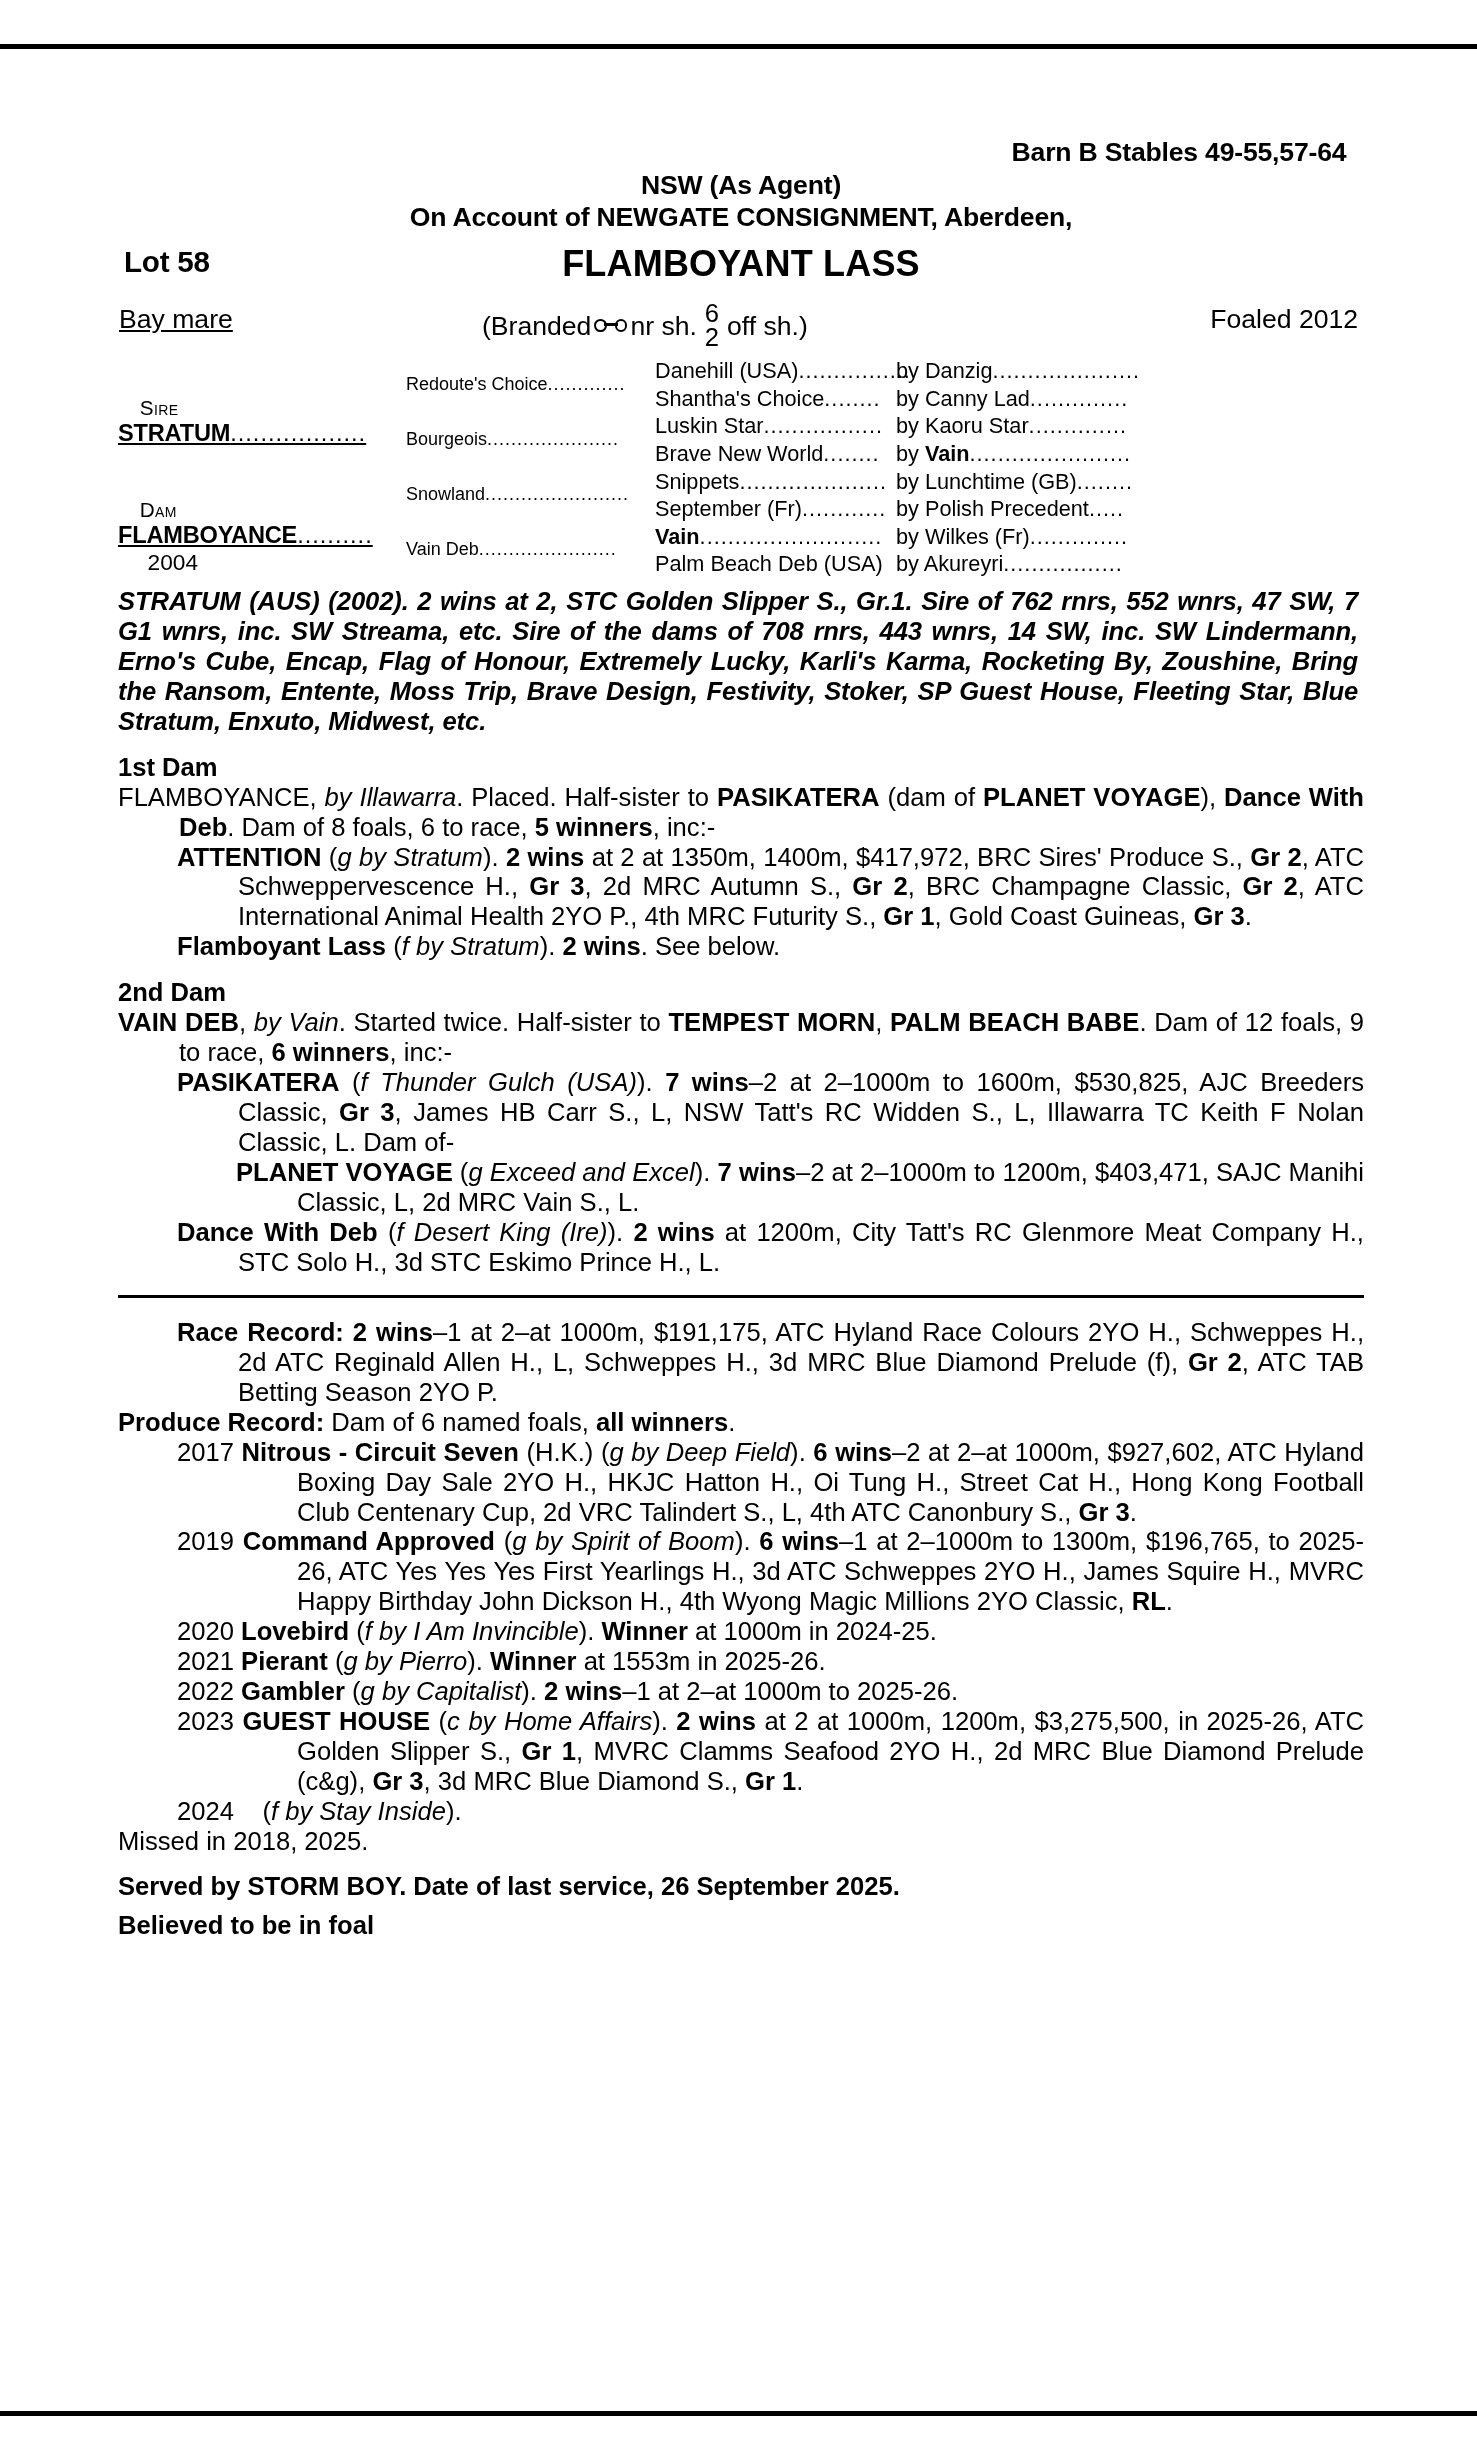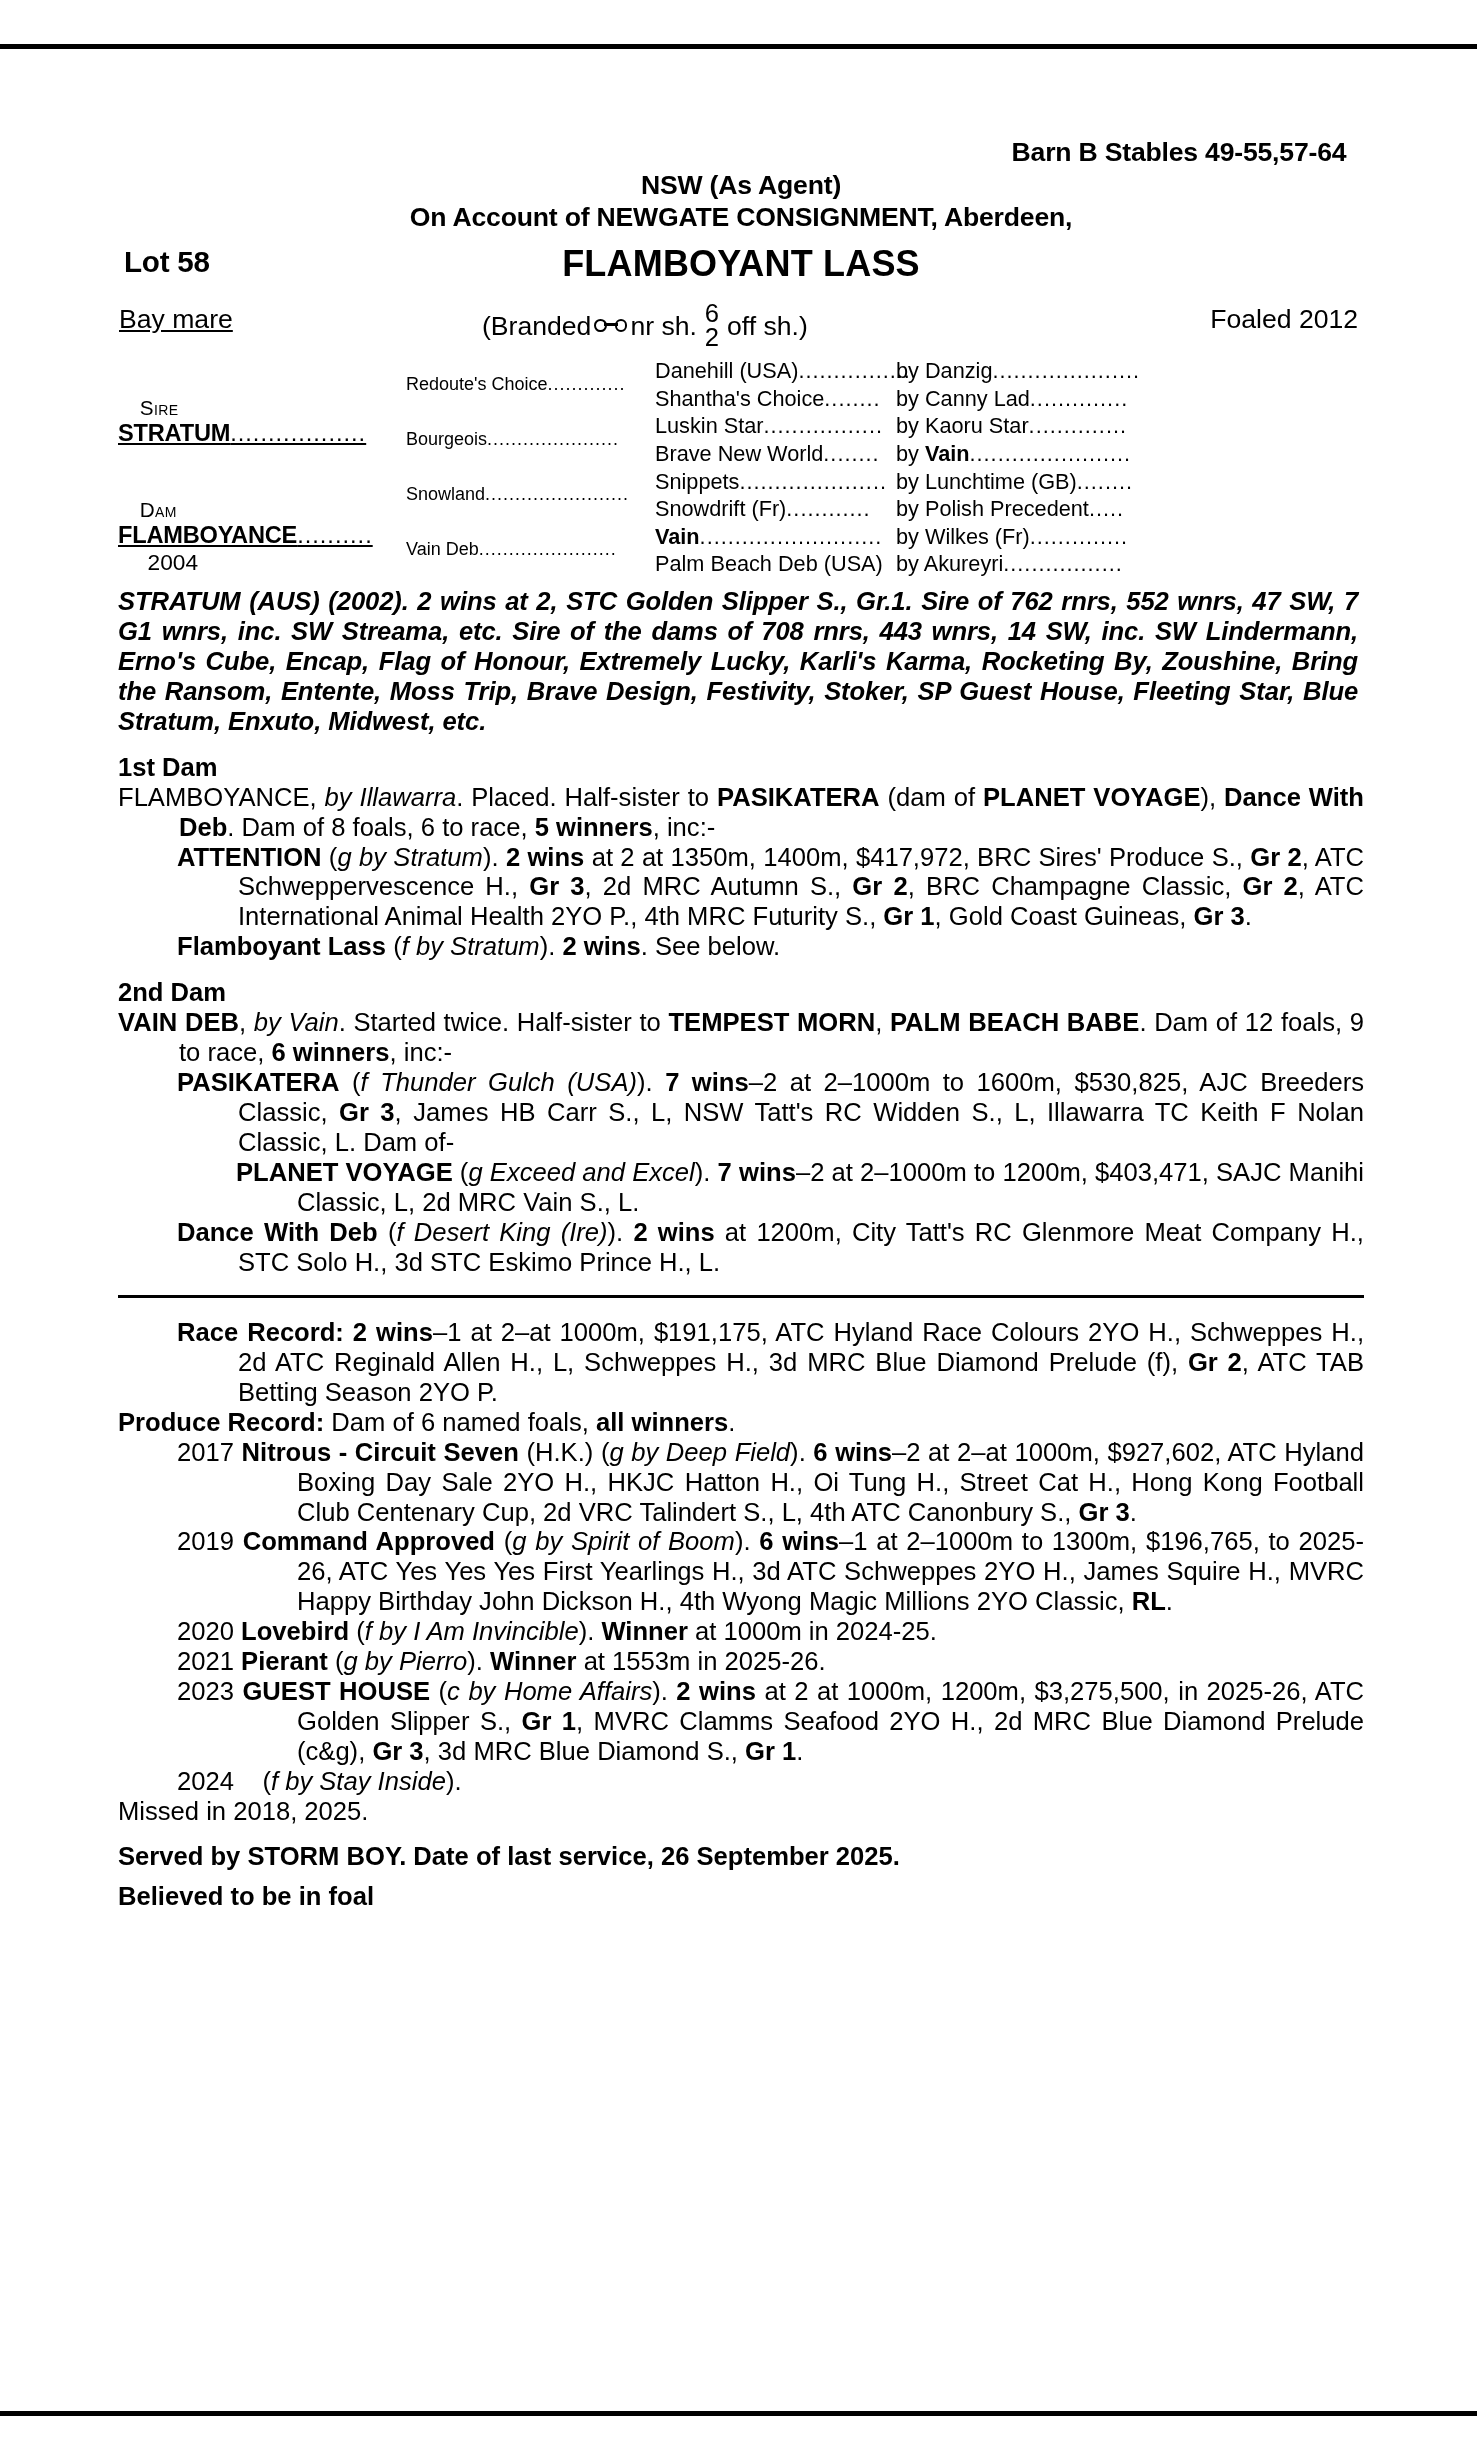--- a/index.html
+++ b/index.html
@@ -285,21 +285,21 @@
         <div><span>Snowland</span><span class="dots">........................</span></div>
         <div><span>Vain Deb</span><span class="dots">.......................</span></div>
       </div>
 
       <div class="ped-col3">
         <div><span>Danehill (USA)</span><span class="dots">................</span></div>
         <div><span>Shantha's Choice</span><span class="dots">........</span></div>
         <div><span>Luskin Star</span><span class="dots">.................</span></div>
         <div><span>Brave New World</span><span class="dots">........</span></div>
         <div><span>Snippets</span><span class="dots">.....................</span></div>
-        <div><span>Snowdrift (Fr)</span><span class="dots">............</span></div>
+        <div><span>September (Fr)</span><span class="dots">............</span></div>
         <div><b>Vain</b><span class="dots">..........................</span></div>
         <div><span>Palm Beach Deb (USA)</span><span class="dots"></span></div>
       </div>
 
       <div class="ped-col4">
         <div><span>by Danzig</span><span class="dots">.....................</span></div>
         <div><span>by Canny Lad</span><span class="dots">..............</span></div>
         <div><span>by Kaoru Star</span><span class="dots">..............</span></div>
         <div><span>by </span><b>Vain</b><span class="dots">.......................</span></div>
         <div><span>by Lunchtime (GB)</span><span class="dots">........</span></div>
@@ -326,20 +326,21 @@
     <hr class="hrule">
 
     <p class="body ind2"><b>Race Record:</b> <span><b>2 wins</b>–1 at 2–at 1000m, $191,175, ATC Hyland Race Colours 2YO H., Schweppes H., 2d ATC Reginald Allen H., L, Schweppes H., 3d MRC Blue Diamond Prelude (f), <b>Gr 2</b>, ATC TAB Betting Season 2YO P.</span></p>
 
     <p class="body"><b>Produce Record:</b> <span>Dam of 6 named foals, <b>all winners</b>.</span></p>
 
     <p class="body ind-prod"><span>2017</span> <span><b>Nitrous - Circuit Seven</b> (H.K.) (<i>g by Deep Field</i>). <b>6 wins</b>–2 at 2–at 1000m, $927,602, ATC Hyland Boxing Day Sale 2YO H., HKJC Hatton H., Oi Tung H., Street Cat H., Hong Kong Football Club Centenary Cup, 2d VRC Talindert S., L, 4th ATC Canonbury S., <b>Gr 3</b>.</span></p>
     <p class="body ind-prod"><span>2019</span> <span><b>Command Approved</b> (<i>g by Spirit of Boom</i>). <b>6 wins</b>–1 at 2–1000m to 1300m, $196,765, to 2025-26, ATC Yes Yes Yes First Yearlings H., 3d ATC Schweppes 2YO H., James Squire H., MVRC Happy Birthday John Dickson H., 4th Wyong Magic Millions 2YO Classic, <b>RL</b>.</span></p>
     <p class="body ind-prod"><span>2020</span> <span><b>Lovebird</b> (<i>f by I Am Invincible</i>). <b>Winner</b> at 1000m in 2024-25.</span></p>
     <p class="body ind-prod"><span>2021</span> <span><b>Pierant</b> (<i>g by Pierro</i>). <b>Winner</b> at 1553m in 2025-26.</span></p>
+    <p class="body ind-prod"><span>2022</span> <span><b>Gambler</b> (<i>g by Capitalist</i>). <b>2 wins</b>–1 at 2–at 1000m to 2025-26.</span></p>
     <p class="body ind-prod"><span>2023</span> <span><b>GUEST HOUSE</b> (<i>c by Home Affairs</i>). <b>2 wins</b> at 2 at 1000m, 1200m, $3,275,500, in 2025-26, ATC Golden Slipper S., <b>Gr 1</b>, MVRC Clamms Seafood 2YO H., 2d MRC Blue Diamond Prelude (c&amp;g), <b>Gr 3</b>, 3d MRC Blue Diamond S., <b>Gr 1</b>.</span></p>
     <p class="body ind-prod"><span>2024</span> &nbsp;&nbsp;&nbsp;<span>(<i>f by Stay Inside</i>).</span></p>
     <p class="body ind-miss">Missed in 2018, 2025.</p>
 
     <div class="tail">Served by STORM BOY. Date of last service, 26 September 2025.</div>
     <div class="tail" style="margin-top:7.9px;">Believed to be in foal</div>
 
   </div>
 </div>
 

